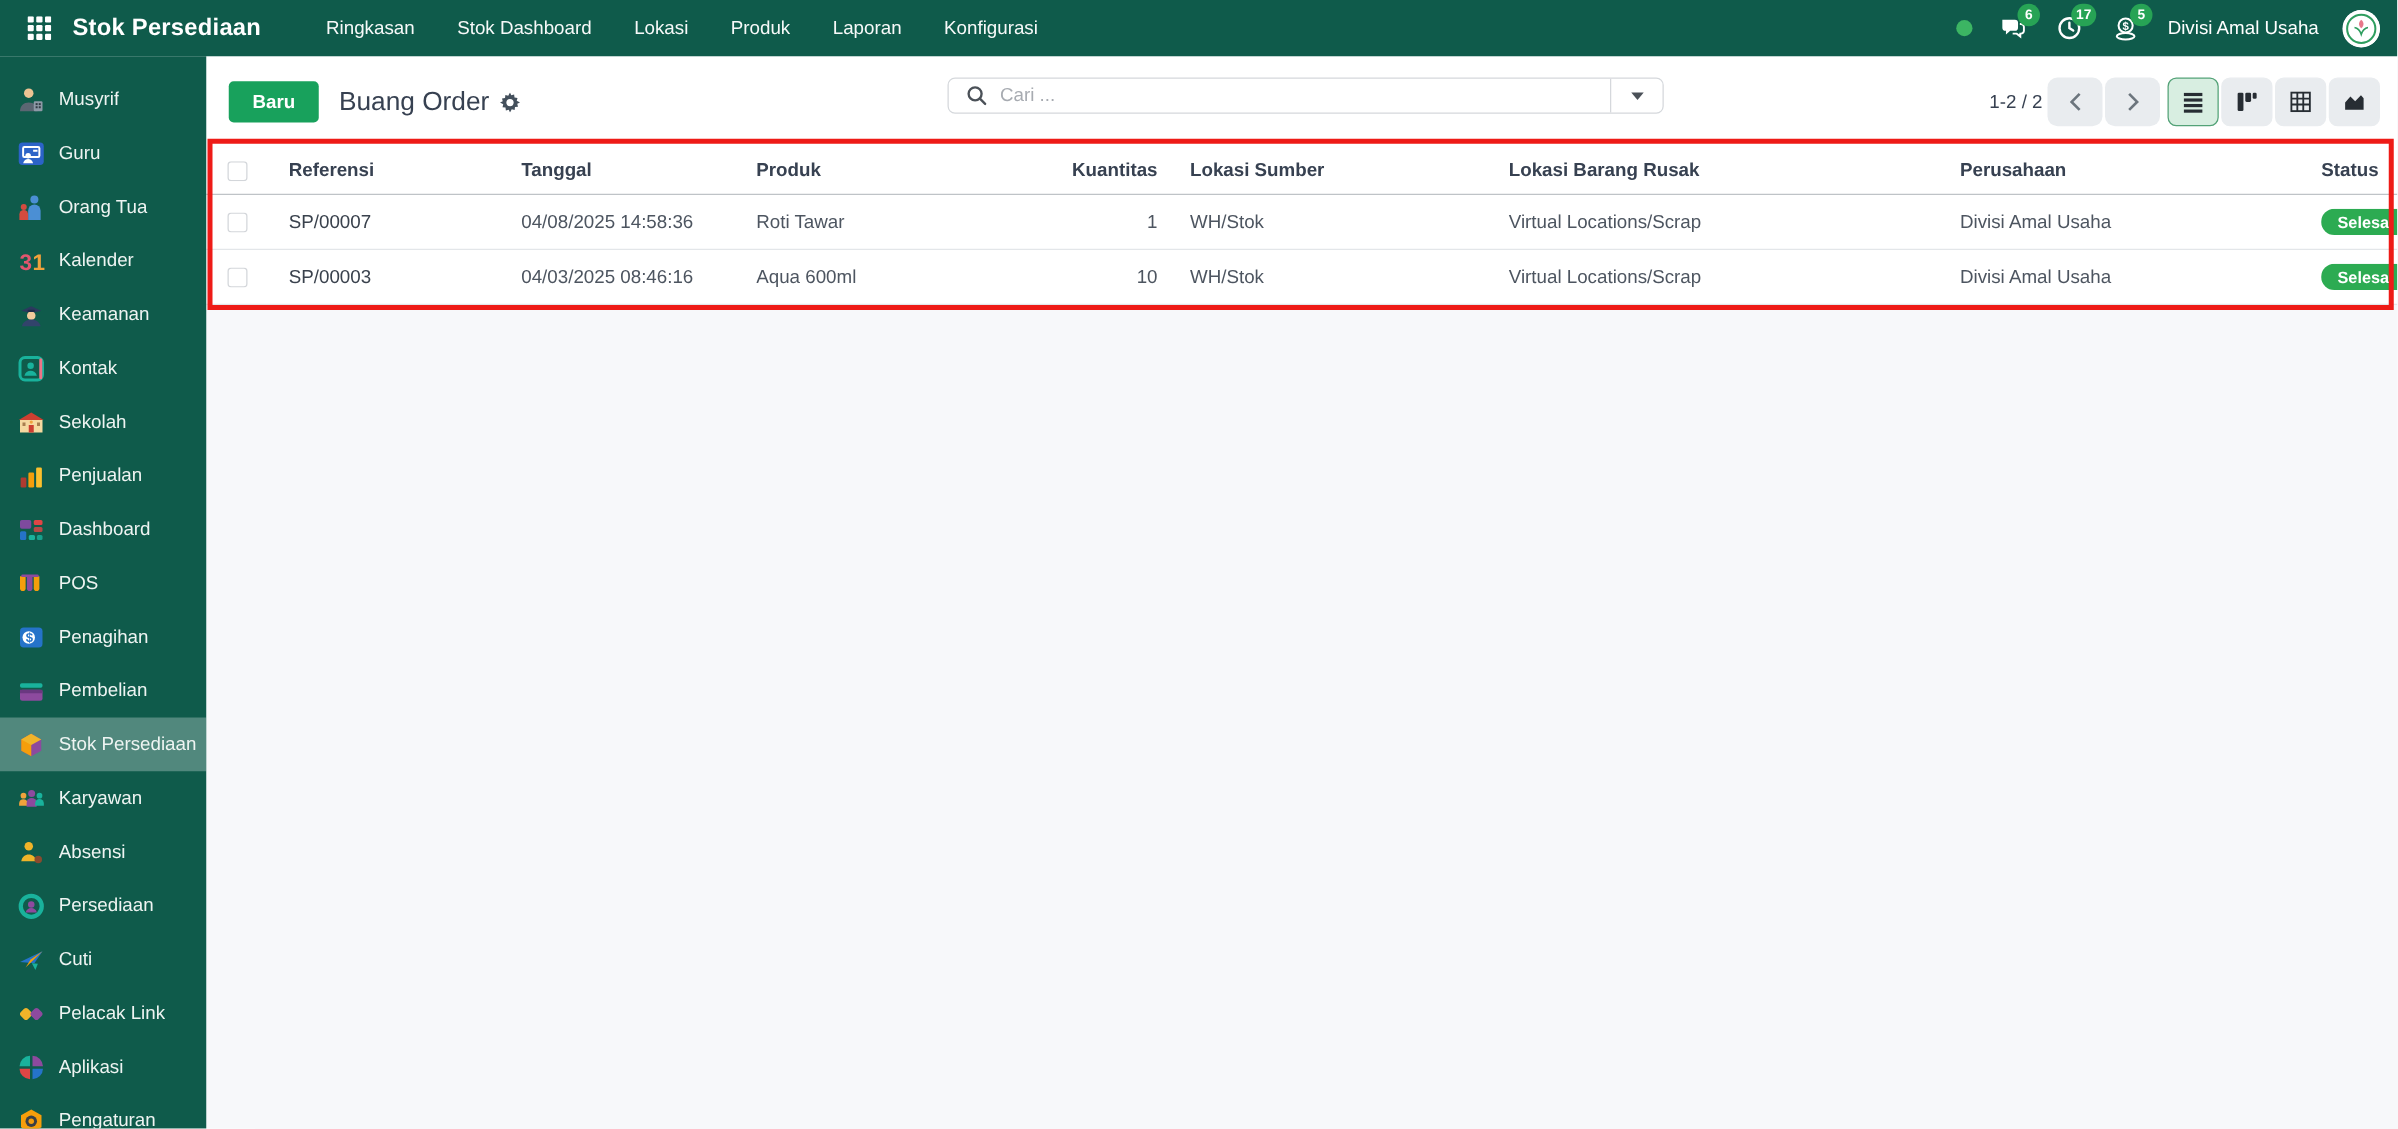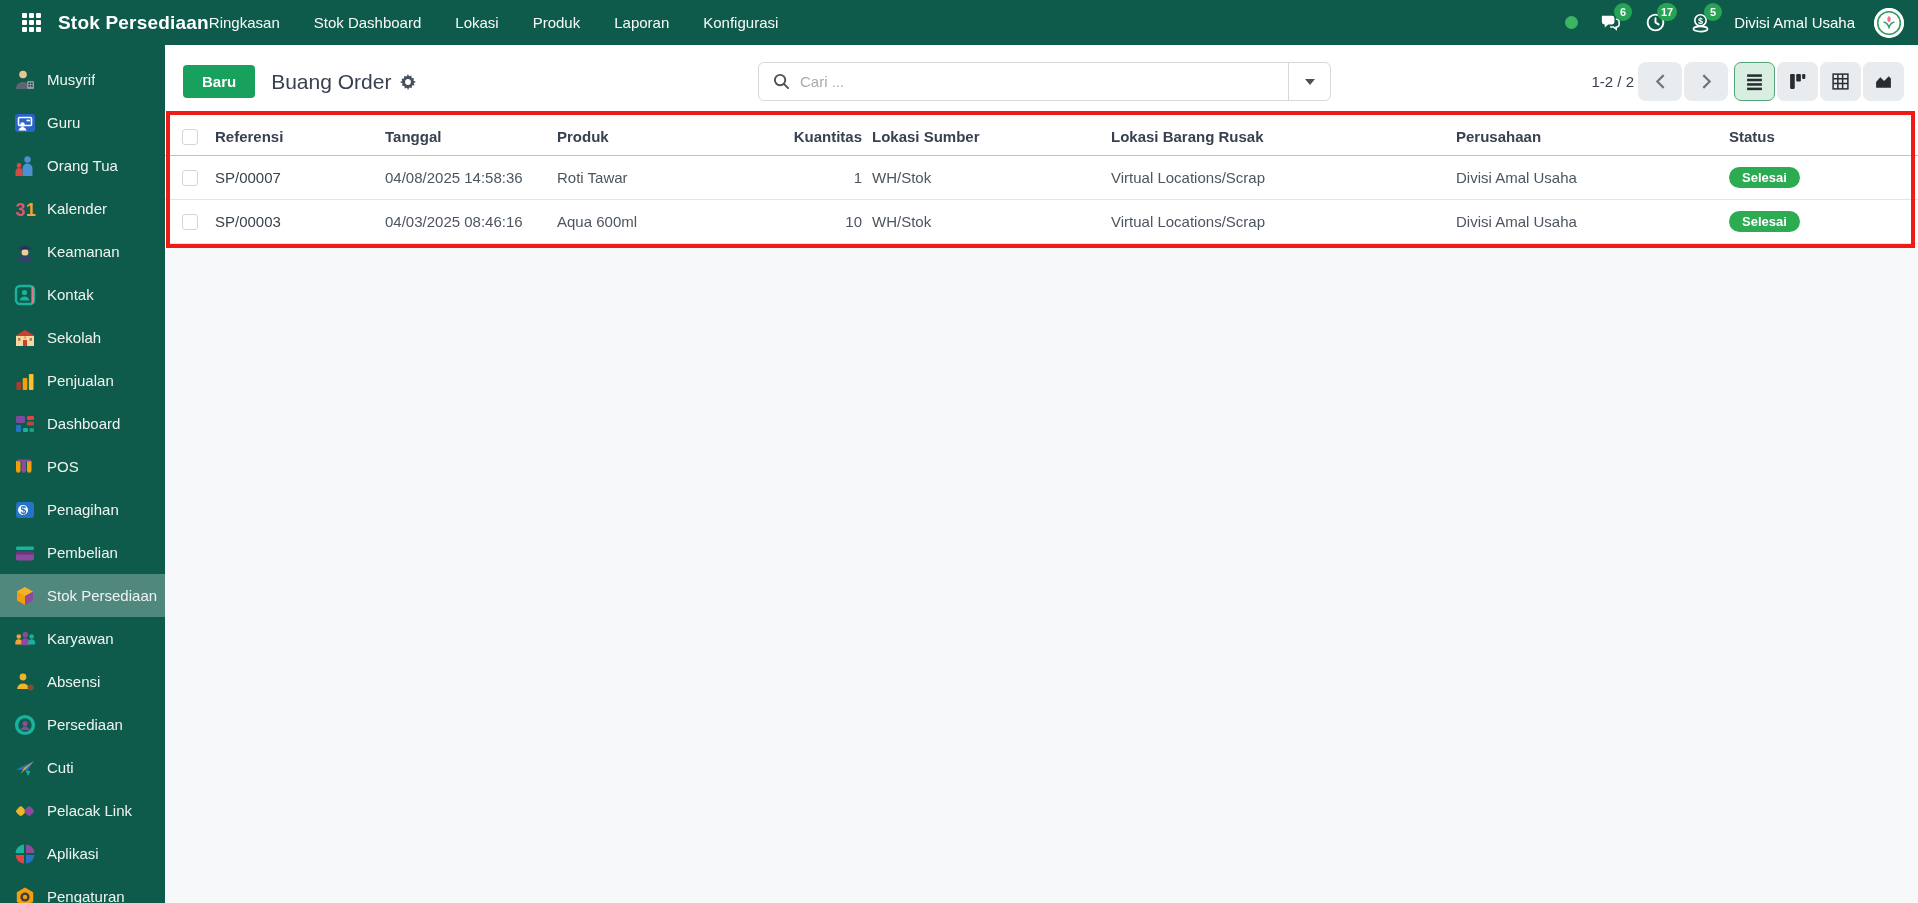--- a/index.html
+++ b/index.html
@@ -15,21 +15,21 @@
   *{margin:0;padding:0;box-sizing:border-box;}
   html,body{width:1918px;height:903px;}
   body{font-family:"Liberation Sans","DejaVu Sans",sans-serif;background:#fff;}
   .screen{position:relative;width:1918px;height:903px;overflow:hidden;background:#f7f8fa;}
 
   
   .navbar{position:absolute;left:0;top:0;width:1918px;height:45px;background:var(--teal);
     display:flex;align-items:center;padding:0 14px;color:#fff;z-index:5;}
   .apps-grid{width:34px;height:30px;display:flex;align-items:center;justify-content:center;cursor:pointer;}
   .brand{font-size:19px;font-weight:700;margin-left:10px;letter-spacing:.2px;}
-  .nav-menus{display:flex;gap:34px;font-size:15px;}
+  .nav-menus{display:flex;gap:34px;margin-left:52px;font-size:15px;}
   .nav-link{cursor:pointer;opacity:.97;}
   .nav-right{margin-left:auto;display:flex;align-items:center;gap:19px;}
   .presence{width:13px;height:13px;border-radius:50%;background:var(--presence-green);}
   .nav-icon-wrap{position:relative;width:26px;height:26px;display:flex;align-items:center;justify-content:center;cursor:pointer;}
   .nav-badge{position:absolute;top:-7px;right:-9px;min-width:18px;height:18px;padding:0 4px;
     background:var(--badge-green);border-radius:99px;display:flex;align-items:center;justify-content:center;
     font-size:11px;font-weight:700;color:#fff;}
   .company{font-size:15px;margin-left:2px;}
   .avatar{width:30px;height:30px;border-radius:50%;overflow:hidden;background:#fff;flex:0 0 auto;cursor:pointer;}
 
@@ -44,40 +44,40 @@
 
   
   .main{position:absolute;left:165px;top:45px;width:1753px;height:858px;background:#f7f8fa;}
 
   .control-panel{position:relative;height:73px;background:#fff;display:flex;align-items:center;padding:0 14px 0 18px;}
   .btn-new{background:var(--green);color:#fff;border:none;border-radius:4px;font-size:15px;font-weight:700;
     padding:8px 19px;cursor:pointer;font-family:inherit;}
   .view-title{font-size:21px;color:var(--txt-dark);margin-left:16px;font-weight:400;}
   .gear-btn{margin-left:9px;display:flex;align-items:center;cursor:pointer;}
 
-  .search-box{position:absolute;left:593px;top:17px;width:573px;height:39px;background:#fff;
+  .search-box{position:absolute;left:593px;top:17px;width:573px;height:29px;background:#fff;
     border:1px solid #d5d8dc;border-radius:6px;display:flex;align-items:center;}
   .search-icon{margin:0 10px 0 14px;display:flex;align-items:center;}
   .search-input{flex:1;border:none;outline:none;font-size:15px;color:#444;font-family:inherit;background:transparent;}
   .search-input::placeholder{color:#a7abb1;}
   .search-caret-zone{width:42px;height:100%;border-left:1px solid #d5d8dc;display:flex;align-items:center;justify-content:center;cursor:pointer;}
   .caret-down{width:0;height:0;border-left:5px solid transparent;border-right:5px solid transparent;border-top:6px solid #4b5158;}
 
   .cp-right{margin-left:auto;display:flex;align-items:center;}
   .pager-text{font-size:15px;color:var(--txt-dark);margin-right:4px;}
   .pager-group{display:flex;gap:2px;}
   .pager-btn{width:44px;height:39px;background:#e9ecef;border:none;border-radius:8px;display:flex;
     align-items:center;justify-content:center;cursor:pointer;}
   .vs-group{display:flex;gap:2px;margin-left:6px;}
   .vs-btn{width:41px;height:39px;background:#e9ecef;border:1px solid #e9ecef;border-radius:7px;
     display:flex;align-items:center;justify-content:center;cursor:pointer;}
   .vs-btn.active{background:#d8eee1;border-color:#53a277;}
 
   
-  .grid-row{display:grid;grid-template-columns:50px 170px 172px 168px 137px 239px 345px 273px 1fr;align-items:center;}
+  .grid-row{display:grid;grid-template-columns:50px 170px 172px 168px 137px 239px 345px 273px 1fr;align-items:center;gap:16px;}
   .thead{height:38px;background:#fff;border-bottom:1px solid #bfc3c7;font-size:15px;font-weight:700;color:var(--txt-dark);}
   .trow{height:44px;background:#fff;border-bottom:1px solid #e3e6e9;font-size:15px;color:var(--txt-cell);cursor:pointer;}
   .cell{overflow:hidden;white-space:nowrap;text-overflow:ellipsis;}
   .c-check{display:flex;justify-content:center;}
   .c-right{text-align:right;}
   .c-pad{padding-left:10px;}
   .ref{font-weight:400;color:#3a424d;}
   .cb{width:16px;height:16px;border:1px solid #d3d6da;border-radius:3px;background:#fff;display:inline-block;cursor:pointer;}
   .pill{display:inline-block;background:var(--status-green);color:#fff;font-size:13px;font-weight:700;
     padding:4px 13px;border-radius:12px;line-height:1;}

